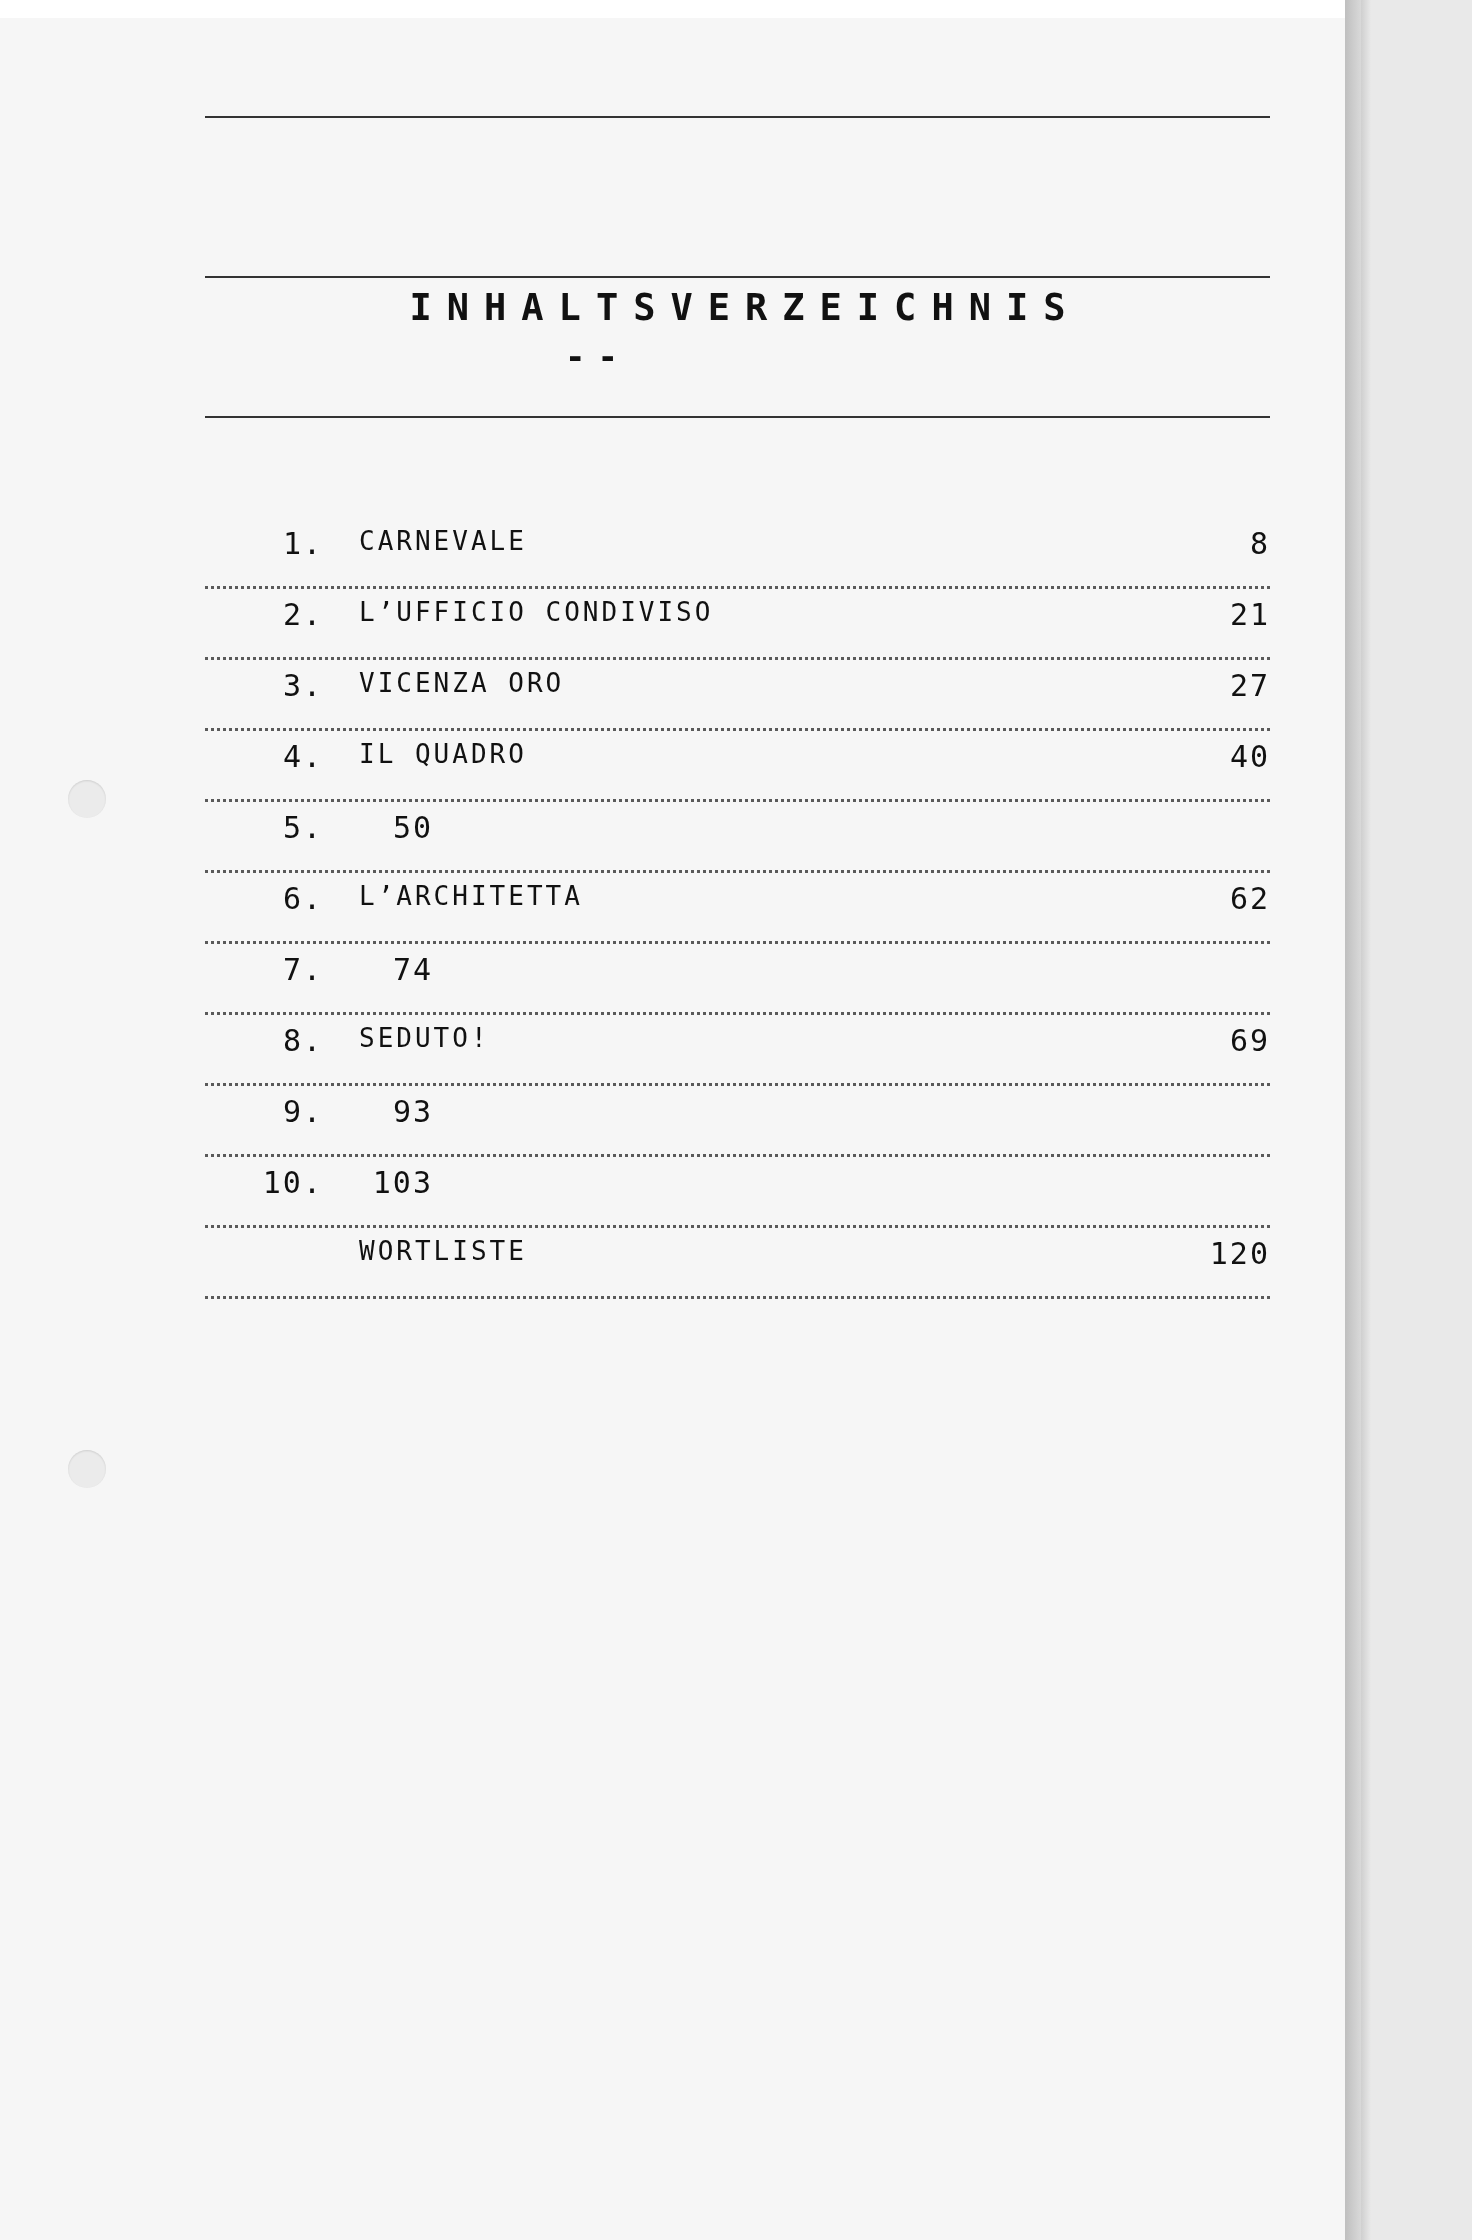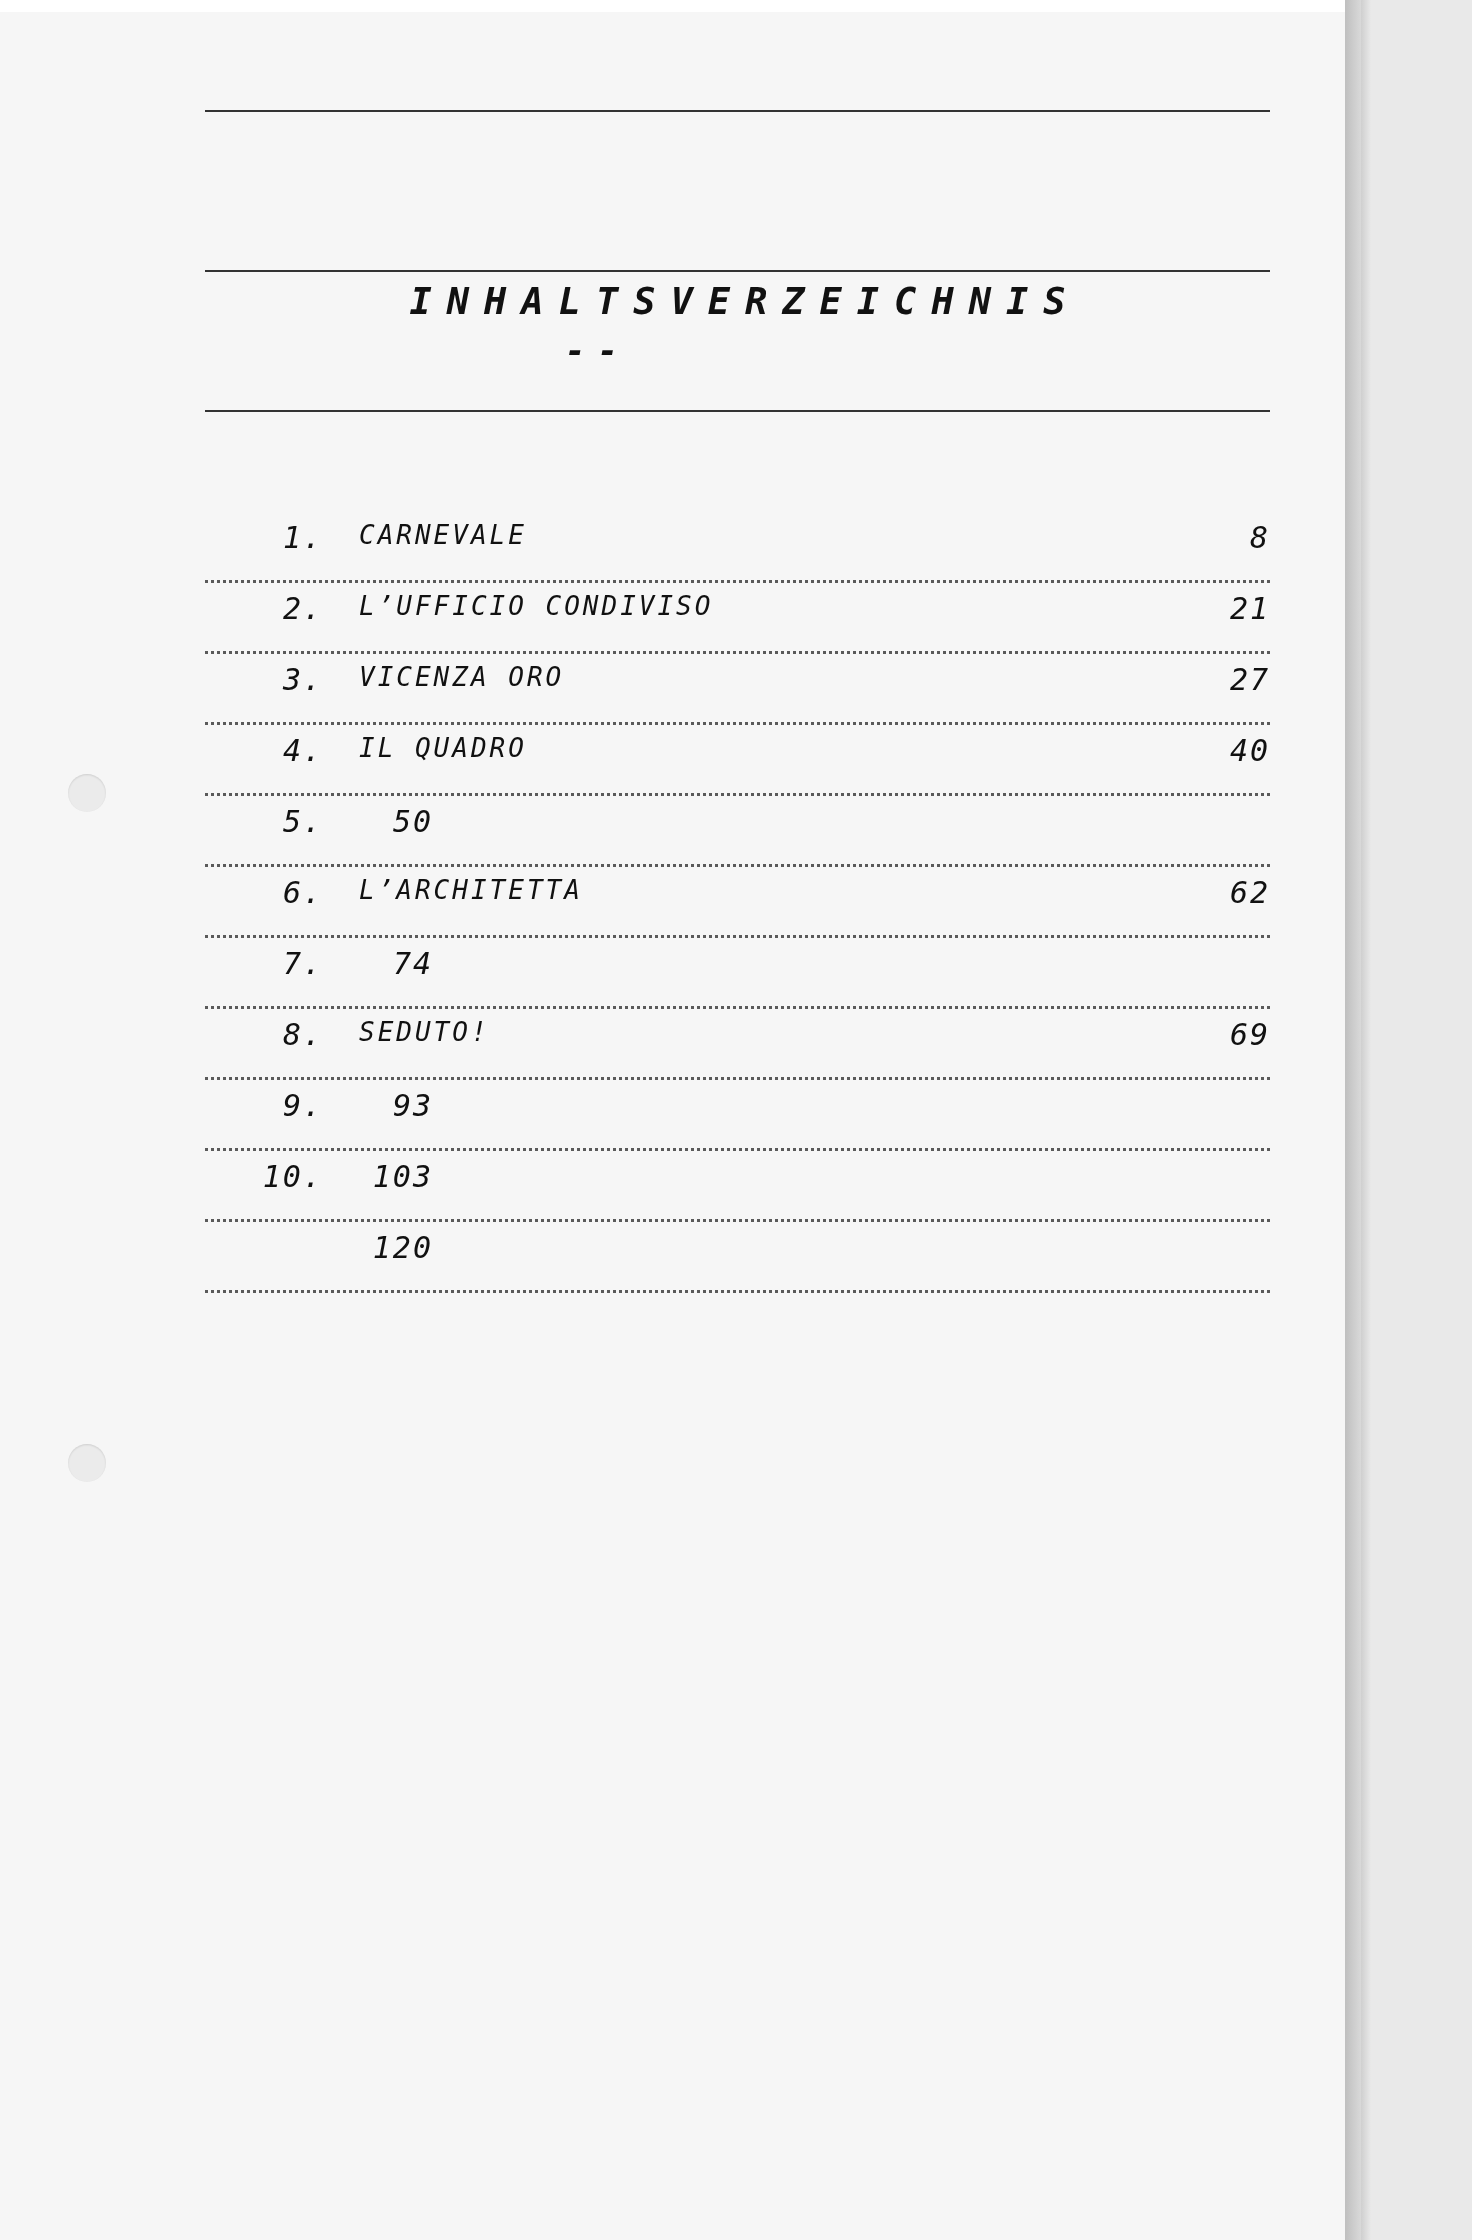--- a/index.html
+++ b/index.html
@@ -12,25 +12,24 @@
     height: 2240px;
     position: relative;
     font-family: "DejaVu Sans Mono", monospace;
     overflow: hidden;
   }
 
   
   #page-sheet {
     position: absolute;
     left: 0;
-    top: 12px;
+    top: 18px;
     width: 1345px;
     height: 1727px;
     background: #f7f7f7;
-    font-style: italic;
   }
   
   #paper {
     position: absolute;
     left: 0;
     top: 0;
     width: 1345px;
     height: 2240px;
     background: #f6f6f6;
   }
@@ -235,20 +234,21 @@
       </div>
 
       <div class="toc-row">
         <div class="toc-num">10.</div>
         <div class="toc-page">103</div>
       </div>
 
 
       <div class="toc-row">
         <div class="toc-num"></div>
+        <div class="toc-label">WORTLISTE</div>
         <div class="toc-page">120</div>
       </div>
 
     </div>
   </div>
 </div>
 
 <div id="gutter-shadow"></div>
 <div id="gutter-page"></div>
 <div id="gutter-page-inner"></div>

